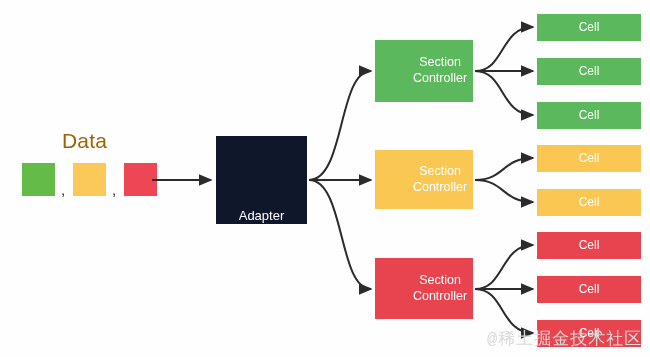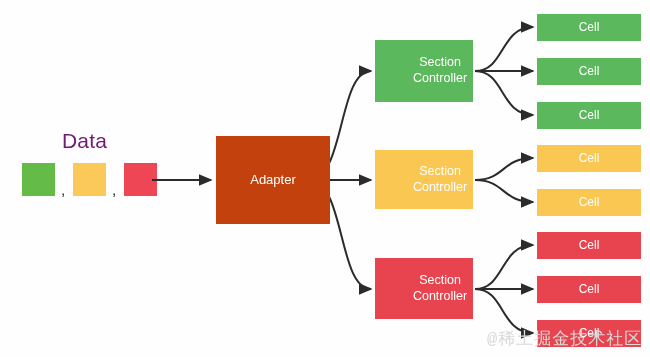--- a/index.html
+++ b/index.html
@@ -13,23 +13,23 @@
   .box{
     position:absolute;
     display:flex;align-items:center;justify-content:center;
     text-align:center;
     color:#ffffff;
     line-height:1.25;
     box-sizing:border-box;
     white-space:pre-line;
   }
   .box-adapter{
-    background:#c2410c;
+    background:#0f172a;
     font-size:13px;
-    left:216px;top:136px;width:114px;height:88px;
+    left:216px;top:136px;width:91px;height:88px;align-items:flex-end;
   }
   .sc{
     font-size:12.5px;
     padding-left:32px;
   }
   .sc-green{background:#5cb85c;left:375px;top:40px;width:98px;height:62px;}
   .sc-yellow{background:#fac752;left:375px;top:150px;width:98px;height:59px;}
   .sc-red{background:#e8444f;left:375px;top:258px;width:98px;height:61px;}
   .cell{
     font-size:12px;
@@ -51,21 +51,21 @@
     color:#222;
     font-size:15px;
     top:181px;
   }
   .comma-1{left:61px;}
   .comma-2{left:112px;}
   .data-label{
     position:absolute;
     left:62px;top:129px;
     font-size:21px;
-    color:#701a75;
+    color:#a16207;
     letter-spacing:.2px;
   }
   svg.wires{
     position:absolute;left:0;top:0;
     width:650px;height:357px;
     pointer-events:none;
   }
   .watermark{
     position:absolute;
     left:487px;top:327px;

